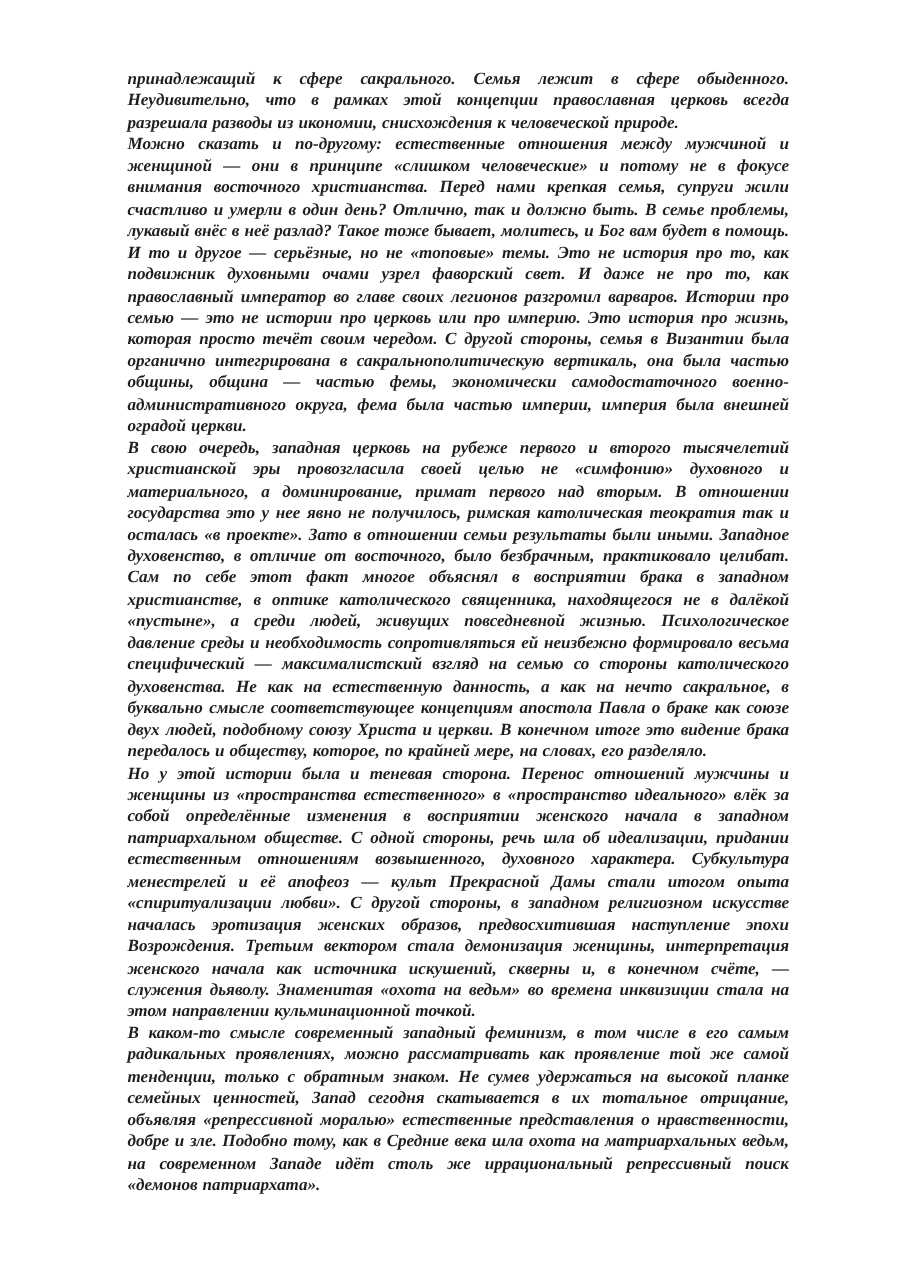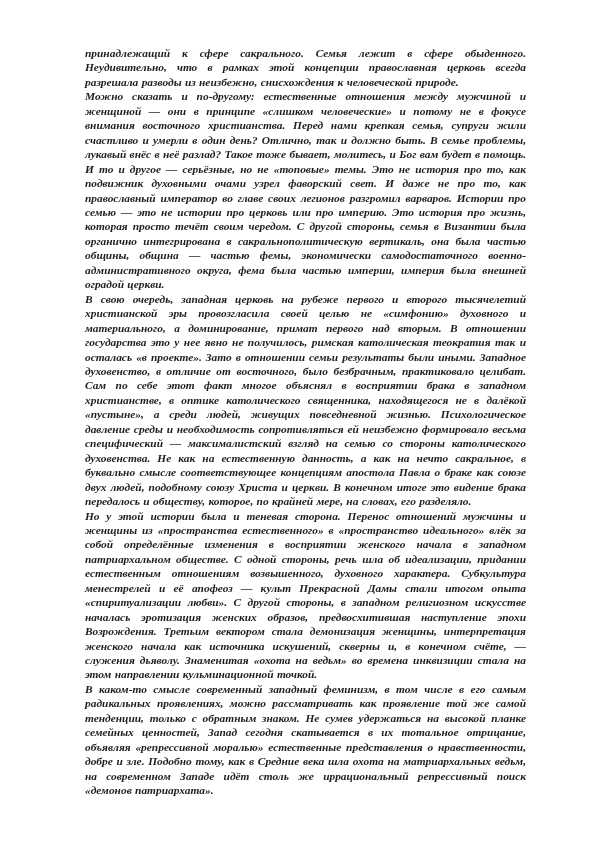--- a/index.html
+++ b/index.html
@@ -30,19 +30,19 @@
     color: #1e1e1e;
     text-align: justify;
     word-spacing: 0.5px;
   }
 </style>
 </head>
 <body style="background: rgb(255, 255, 255);">
 
 <div class="page">
   <div class="textblock">
-    <p style="color: rgb(30, 30, 30);">принадлежащий к сфере сакрального. Семья лежит в сфере обыденного. Неудивительно, что в рамках этой концепции православная церковь всегда разрешала разводы из неизбежно, снисхождения к человеческой природе.</p>
+    <p style="color: rgb(30, 30, 30);">принадлежащий к сфере сакрального. Семья лежит в сфере обыденного. Неудивительно, что в рамках этой концепции православная церковь всегда разрешала разводы из икономии, снисхождения к человеческой природе.</p>
     <p style="color: rgb(30, 30, 30);">Можно сказать и по-другому: естественные отношения между мужчиной и женщиной — они в принципе «слишком человеческие» и потому не в фокусе внимания восточного христианства. Перед нами крепкая семья, супруги жили счастливо и умерли в один день? Отлично, так и должно быть. В семье проблемы, лукавый внёс в неё разлад? Такое тоже бывает, молитесь, и Бог вам будет в помощь. И то и другое — серьёзные, но не «топовые» темы. Это не история про то, как подвижник духовными очами узрел фаворский свет. И даже не про то, как православный император во главе своих легионов разгромил варваров. Истории про семью — это не истории про церковь или про империю. Это история про жизнь, которая просто течёт своим чередом. С другой стороны, семья в Византии была органично интегрирована в сакральнополитическую вертикаль, она была частью общины, община — частью фемы, экономически самодостаточного военно-административного округа, фема была частью империи, империя была внешней оградой церкви.</p>
     <p style="color: rgb(30, 30, 30);">В свою очередь, западная церковь на рубеже первого и второго тысячелетий христианской эры провозгласила своей целью не «симфонию» духовного и материального, а доминирование, примат первого над вторым. В отношении государства это у нее явно не получилось, римская католическая теократия так и осталась «в проекте». Зато в отношении семьи результаты были иными. Западное духовенство, в отличие от восточного, было безбрачным, практиковало целибат. Сам по себе этот факт многое объяснял в восприятии брака в западном христианстве, в оптике католического священника, находящегося не в далёкой «пустыне», а среди людей, живущих повседневной жизнью. Психологическое давление среды и необходимость сопротивляться ей неизбежно формировало весьма специфический — максималистский взгляд на семью со стороны католического духовенства. Не как на естественную данность, а как на нечто сакральное, в буквально смысле соответствующее концепциям апостола Павла о браке как союзе двух людей, подобному союзу Христа и церкви. В конечном итоге это видение брака передалось и обществу, которое, по крайней мере, на словах, его разделяло.</p>
     <p style="color: rgb(30, 30, 30);">Но у этой истории была и теневая сторона. Перенос отношений мужчины и женщины из «пространства естественного» в «пространство идеального» влёк за собой определённые изменения в восприятии женского начала в западном патриархальном обществе. С одной стороны, речь шла об идеализации, придании естественным отношениям возвышенного, духовного характера. Субкультура менестрелей и её апофеоз — культ Прекрасной Дамы стали итогом опыта «спиритуализации любви». С другой стороны, в западном религиозном искусстве началась эротизация женских образов, предвосхитившая наступление эпохи Возрождения. Третьим вектором стала демонизация женщины, интерпретация женского начала как источника искушений, скверны и, в конечном счёте, — служения дьяволу. Знаменитая «охота на ведьм» во времена инквизиции стала на этом направлении кульминационной точкой.</p>
     <p style="color: rgb(30, 30, 30);">В каком-то смысле современный западный феминизм, в том числе в его самым радикальных проявлениях, можно рассматривать как проявление той же самой тенденции, только с обратным знаком. Не сумев удержаться на высокой планке семейных ценностей, Запад сегодня скатывается в их тотальное отрицание, объявляя «репрессивной моралью» естественные представления о нравственности, добре и зле. Подобно тому, как в Средние века шла охота на матриархальных ведьм, на современном Западе идёт столь же иррациональный репрессивный поиск «демонов патриархата».</p>
   </div>
 </div>
 
 </body></html>

